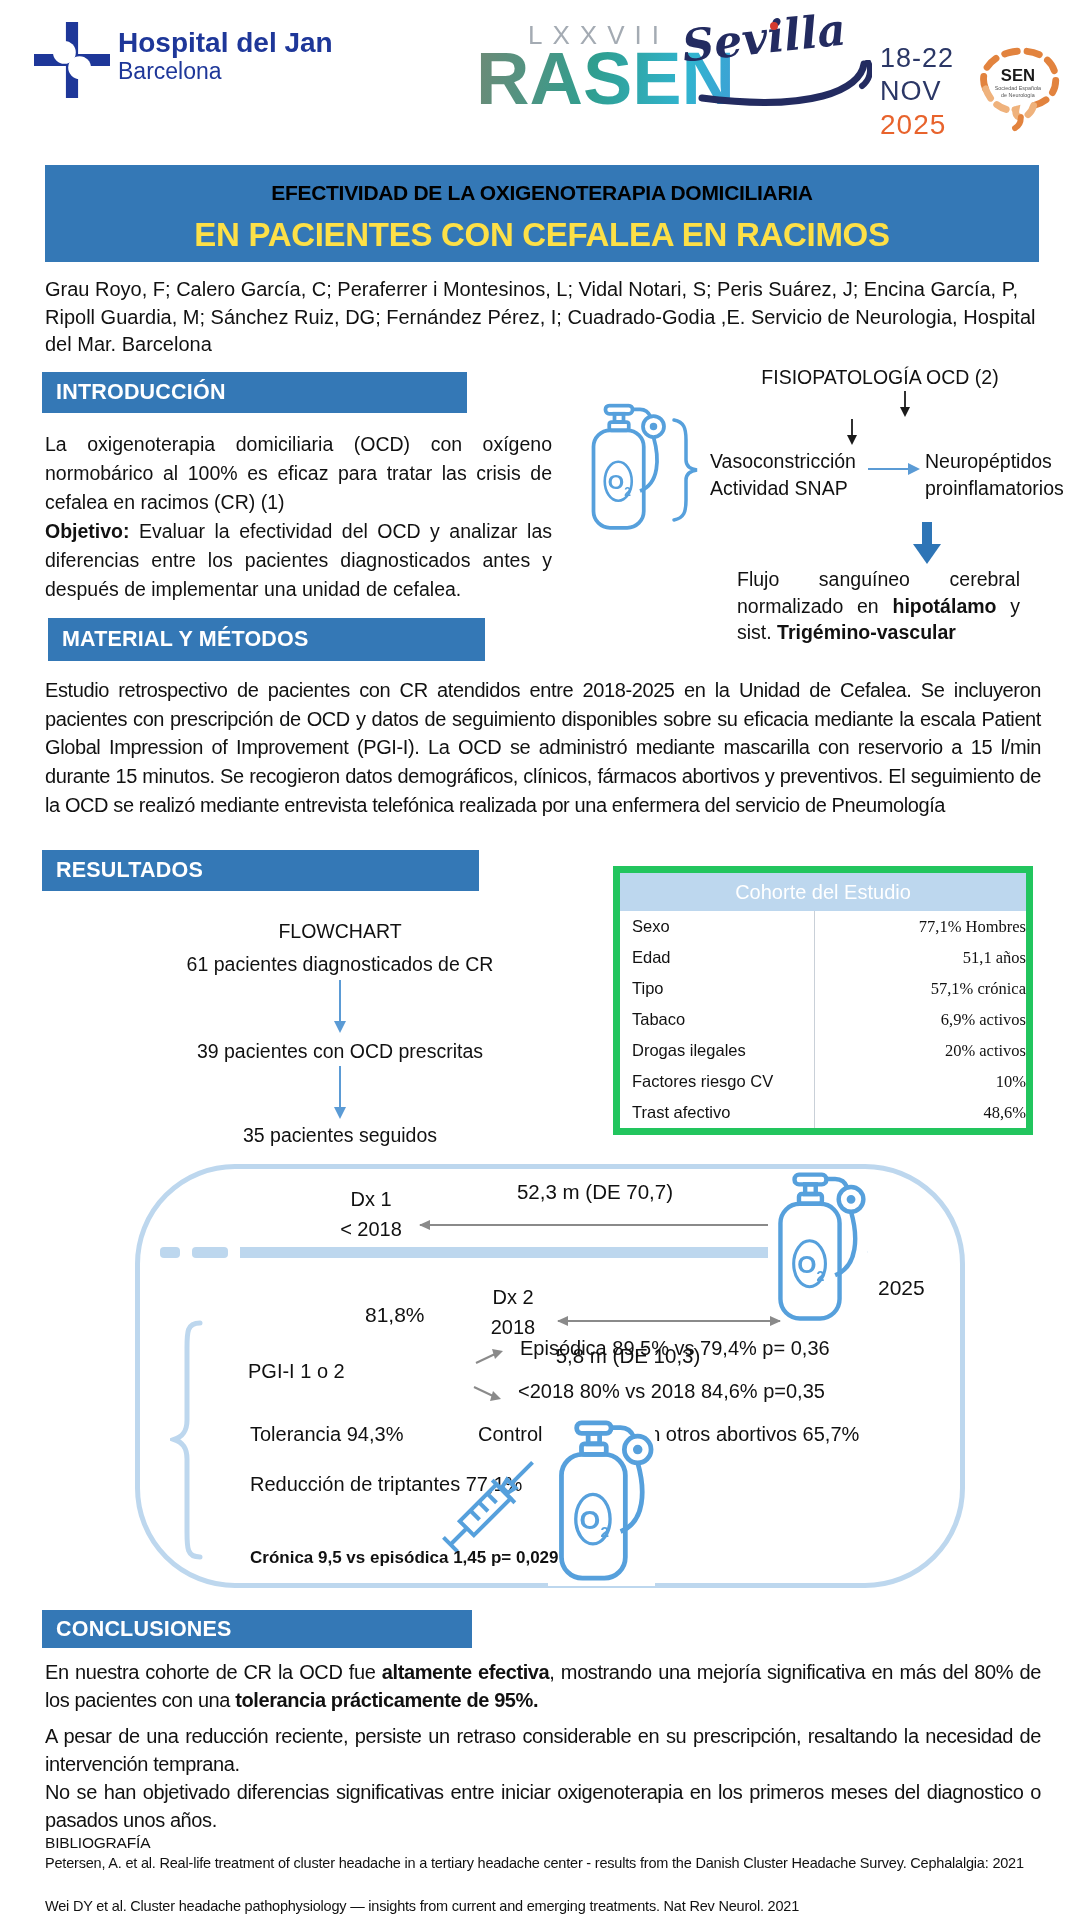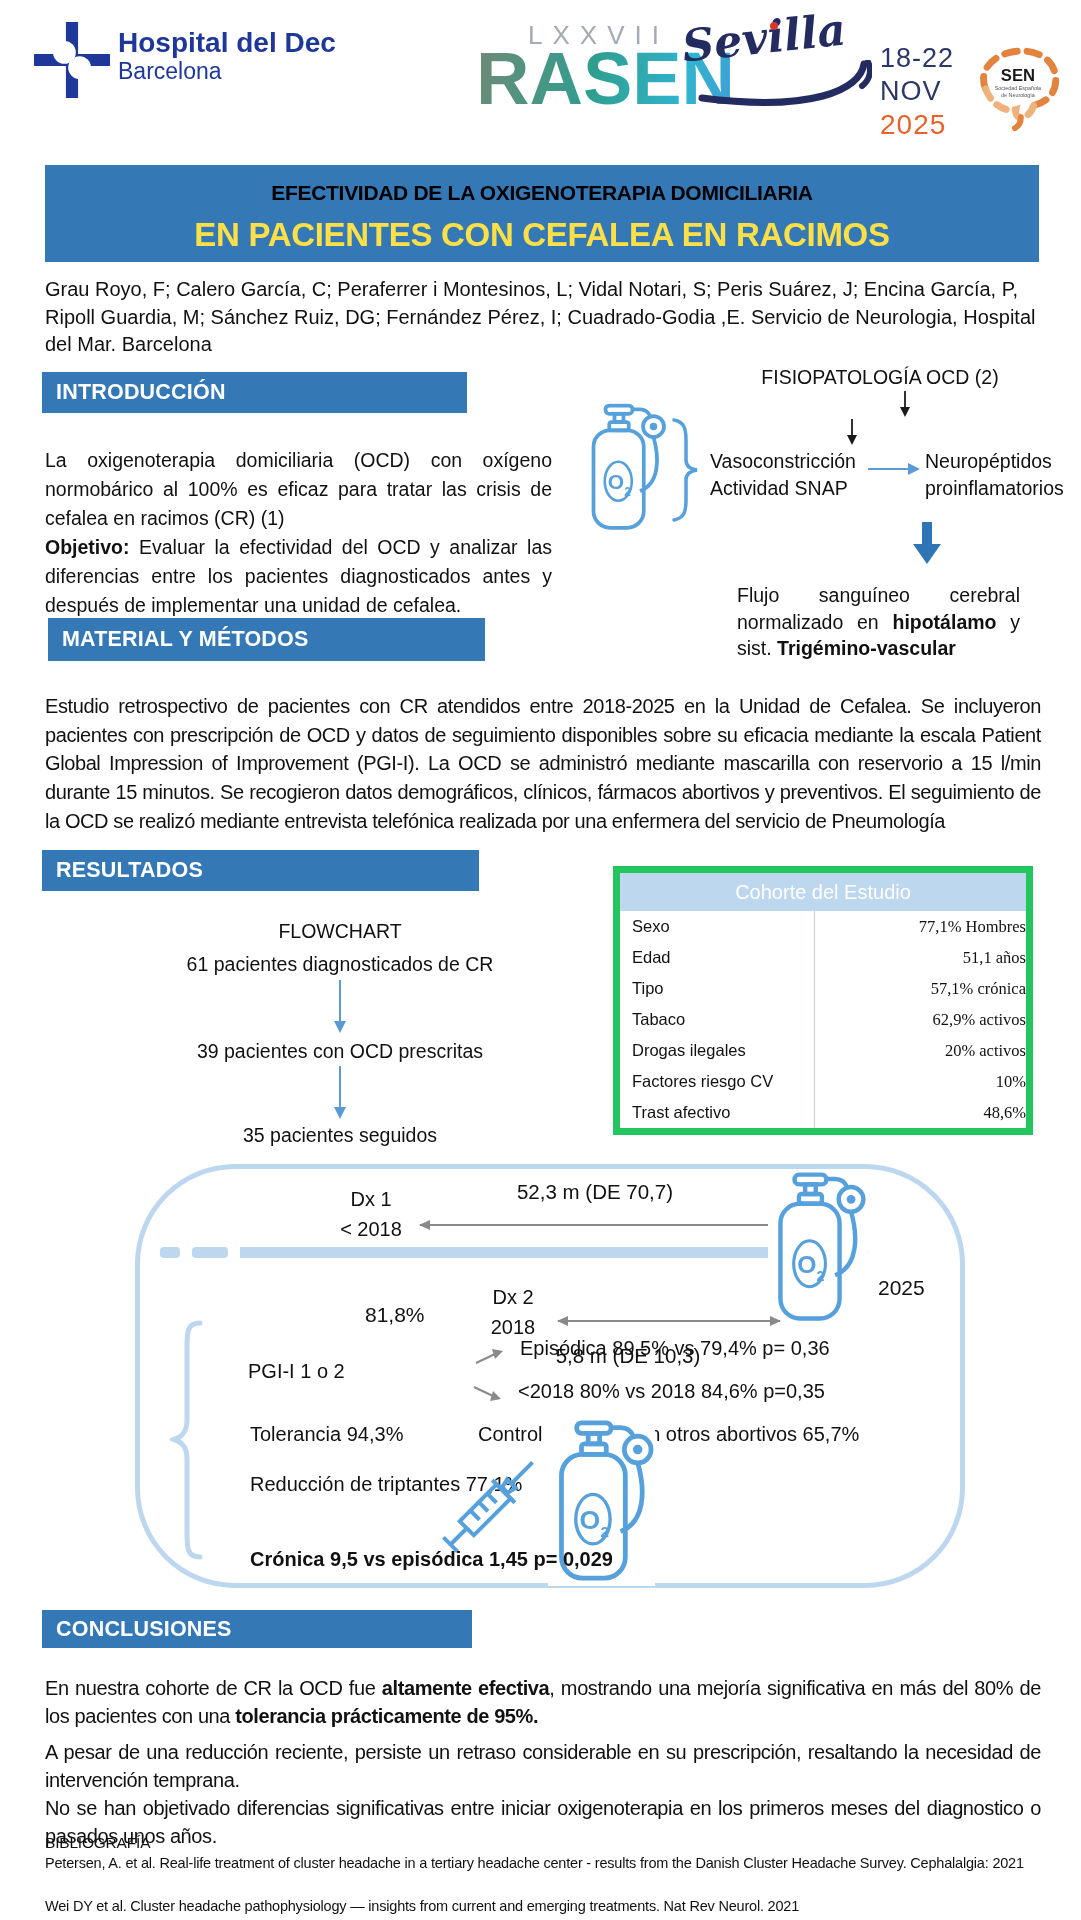--- a/index.html
+++ b/index.html
@@ -2,21 +2,21 @@
 <html><head>
 <meta charset="utf-8">
 <style>
   html,body{margin:0;padding:0;background:#e8e8e8;}
   .page{position:relative;width:1081px;height:1920px;background:#ffffff;margin:0 auto;
         font-family:"Liberation Sans",sans-serif;color:#111;overflow:hidden;}
   .abs{position:absolute;}
   .hbar{position:absolute;background:#3478B6;color:#fff;font-weight:bold;
         display:flex;align-items:center;padding-left:14px;box-sizing:border-box;
         font-size:21.5px;letter-spacing:.2px;}
-  .just{text-align:justify;margin-top:16px;}
+  .just{text-align:justify;}
   .narrow{letter-spacing:-0.4px;}
   .center{text-align:center;}
   .b{font-weight:bold;}
   
   .hosp-name{font-size:28px;font-weight:bold;color:#1E3799;line-height:30px;}
   .hosp-city{font-size:23px;color:#1E3799;line-height:26px;}
   .lxxvii{font-size:26px;color:#A4ABB3;letter-spacing:10px;font-weight:400;}
   .rasen{font-size:74px;font-weight:bold;line-height:1;
          background:linear-gradient(100deg,#6e8a76 0%,#2f9e8f 45%,#31b4cf 80%,#3e9fd6 100%);
          -webkit-background-clip:text;background-clip:text;color:#2FA3B5;-webkit-text-fill-color:transparent;}
@@ -74,21 +74,21 @@
 <div class="page">
 
   <div class="abs" style="left:34px;top:22px;width:76px;height:76px">
     <svg width="76" height="76" viewBox="0 0 100 100">
       <path d="M42,0 H58 V42 H100 V58 H58 V100 H42 V58 H0 V42 H42 Z" fill="#1E3799"></path>
       <circle cx="40" cy="40" r="15" fill="#ffffff"></circle>
       <circle cx="60" cy="60" r="15" fill="#ffffff"></circle>
     </svg>
   </div>
   <div class="abs" style="left:118px;top:28px;">
-    <div class="hosp-name">Hospital del Dec</div>
+    <div class="hosp-name">Hospital del Jan</div>
     <div class="hosp-city">Barcelona</div>
   </div>
 
   <div class="abs" style="left:470px;top:12px;width:400px;height:135px">
     <div class="abs lxxvii" style="left:58px;top:8px">LXXVII</div>
     <div class="abs rasen" style="left:6px;top:30px">RASEN</div>
     <div class="abs sevilla" style="left:212px;top:0px">Sevilla</div>
     <div class="abs" style="left:300px;top:10px;width:8px;height:8px;border-radius:50%;background:#D43A2E"></div>
     <div class="abs" style="left:222px;top:48px">
       <svg width="180" height="66" viewBox="0 0 180 66">
@@ -214,21 +214,21 @@
     <div class="cohort-row">
       <div class="cohort-label">Edad</div>
       <div class="cohort-value">51,1 años</div>
     </div>
     <div class="cohort-row">
       <div class="cohort-label">Tipo</div>
       <div class="cohort-value">57,1% crónica</div>
     </div>
     <div class="cohort-row">
       <div class="cohort-label">Tabaco</div>
-      <div class="cohort-value">62,9% activos</div>
+      <div class="cohort-value">6,9% activos</div>
     </div>
     <div class="cohort-row">
       <div class="cohort-label">Drogas ilegales</div>
       <div class="cohort-value">20% activos</div>
     </div>
     <div class="cohort-row">
       <div class="cohort-label">Factores riesgo CV</div>
       <div class="cohort-value">10%</div>
     </div>
     <div class="cohort-row">
@@ -307,21 +307,21 @@
         <line x1="50" y1="118" x2="70" y2="118"></line>
       </g>
     </svg>
   </div>
   <div class="abs tankbg" style="left:548px;top:1420px">
     <svg width="107" height="162" viewBox="0 0 112 170">
         <use href="#o2tank"></use>
       </svg>
   </div>
 
-  <div class="abs b" style="left:250px;top:1548px;font-size:20px">Crónica 9,5 vs episódica 1,45 p= 0,029</div>
+  <div class="abs b" style="left:250px;top:1548px;font-size:17px">Crónica 9,5 vs episódica 1,45 p= 0,029</div>
 
   <div class="hbar" style="left:42px;top:1610px;width:430px;height:38px">CONCLUSIONES</div>
 
   <div class="abs just narrow" style="left:45px;top:1658px;width:996px;font-size:20px;line-height:28px">
     <span>En nuestra cohorte de CR la OCD fue </span><span class="b">altamente efectiva</span><span>, mostrando una mejoría significativa en más del 80% de los pacientes con una </span><span class="b">tolerancia prácticamente de 95%.</span>
   </div>
   <div class="abs just narrow" style="left:45px;top:1722px;width:996px;font-size:20px;line-height:28px">A pesar de una reducción reciente, persiste un retraso considerable en su prescripción, resaltando la necesidad de intervención temprana.</div>
   <div class="abs just narrow" style="left:45px;top:1778px;width:996px;font-size:20px;line-height:28px">No se han objetivado diferencias significativas entre iniciar oxigenoterapia en los primeros meses del diagnostico o pasados unos años.</div>
 
   <div class="abs" style="left:45px;top:1834px;font-size:15.5px;letter-spacing:-0.2px">BIBLIOGRAFÍA</div>

